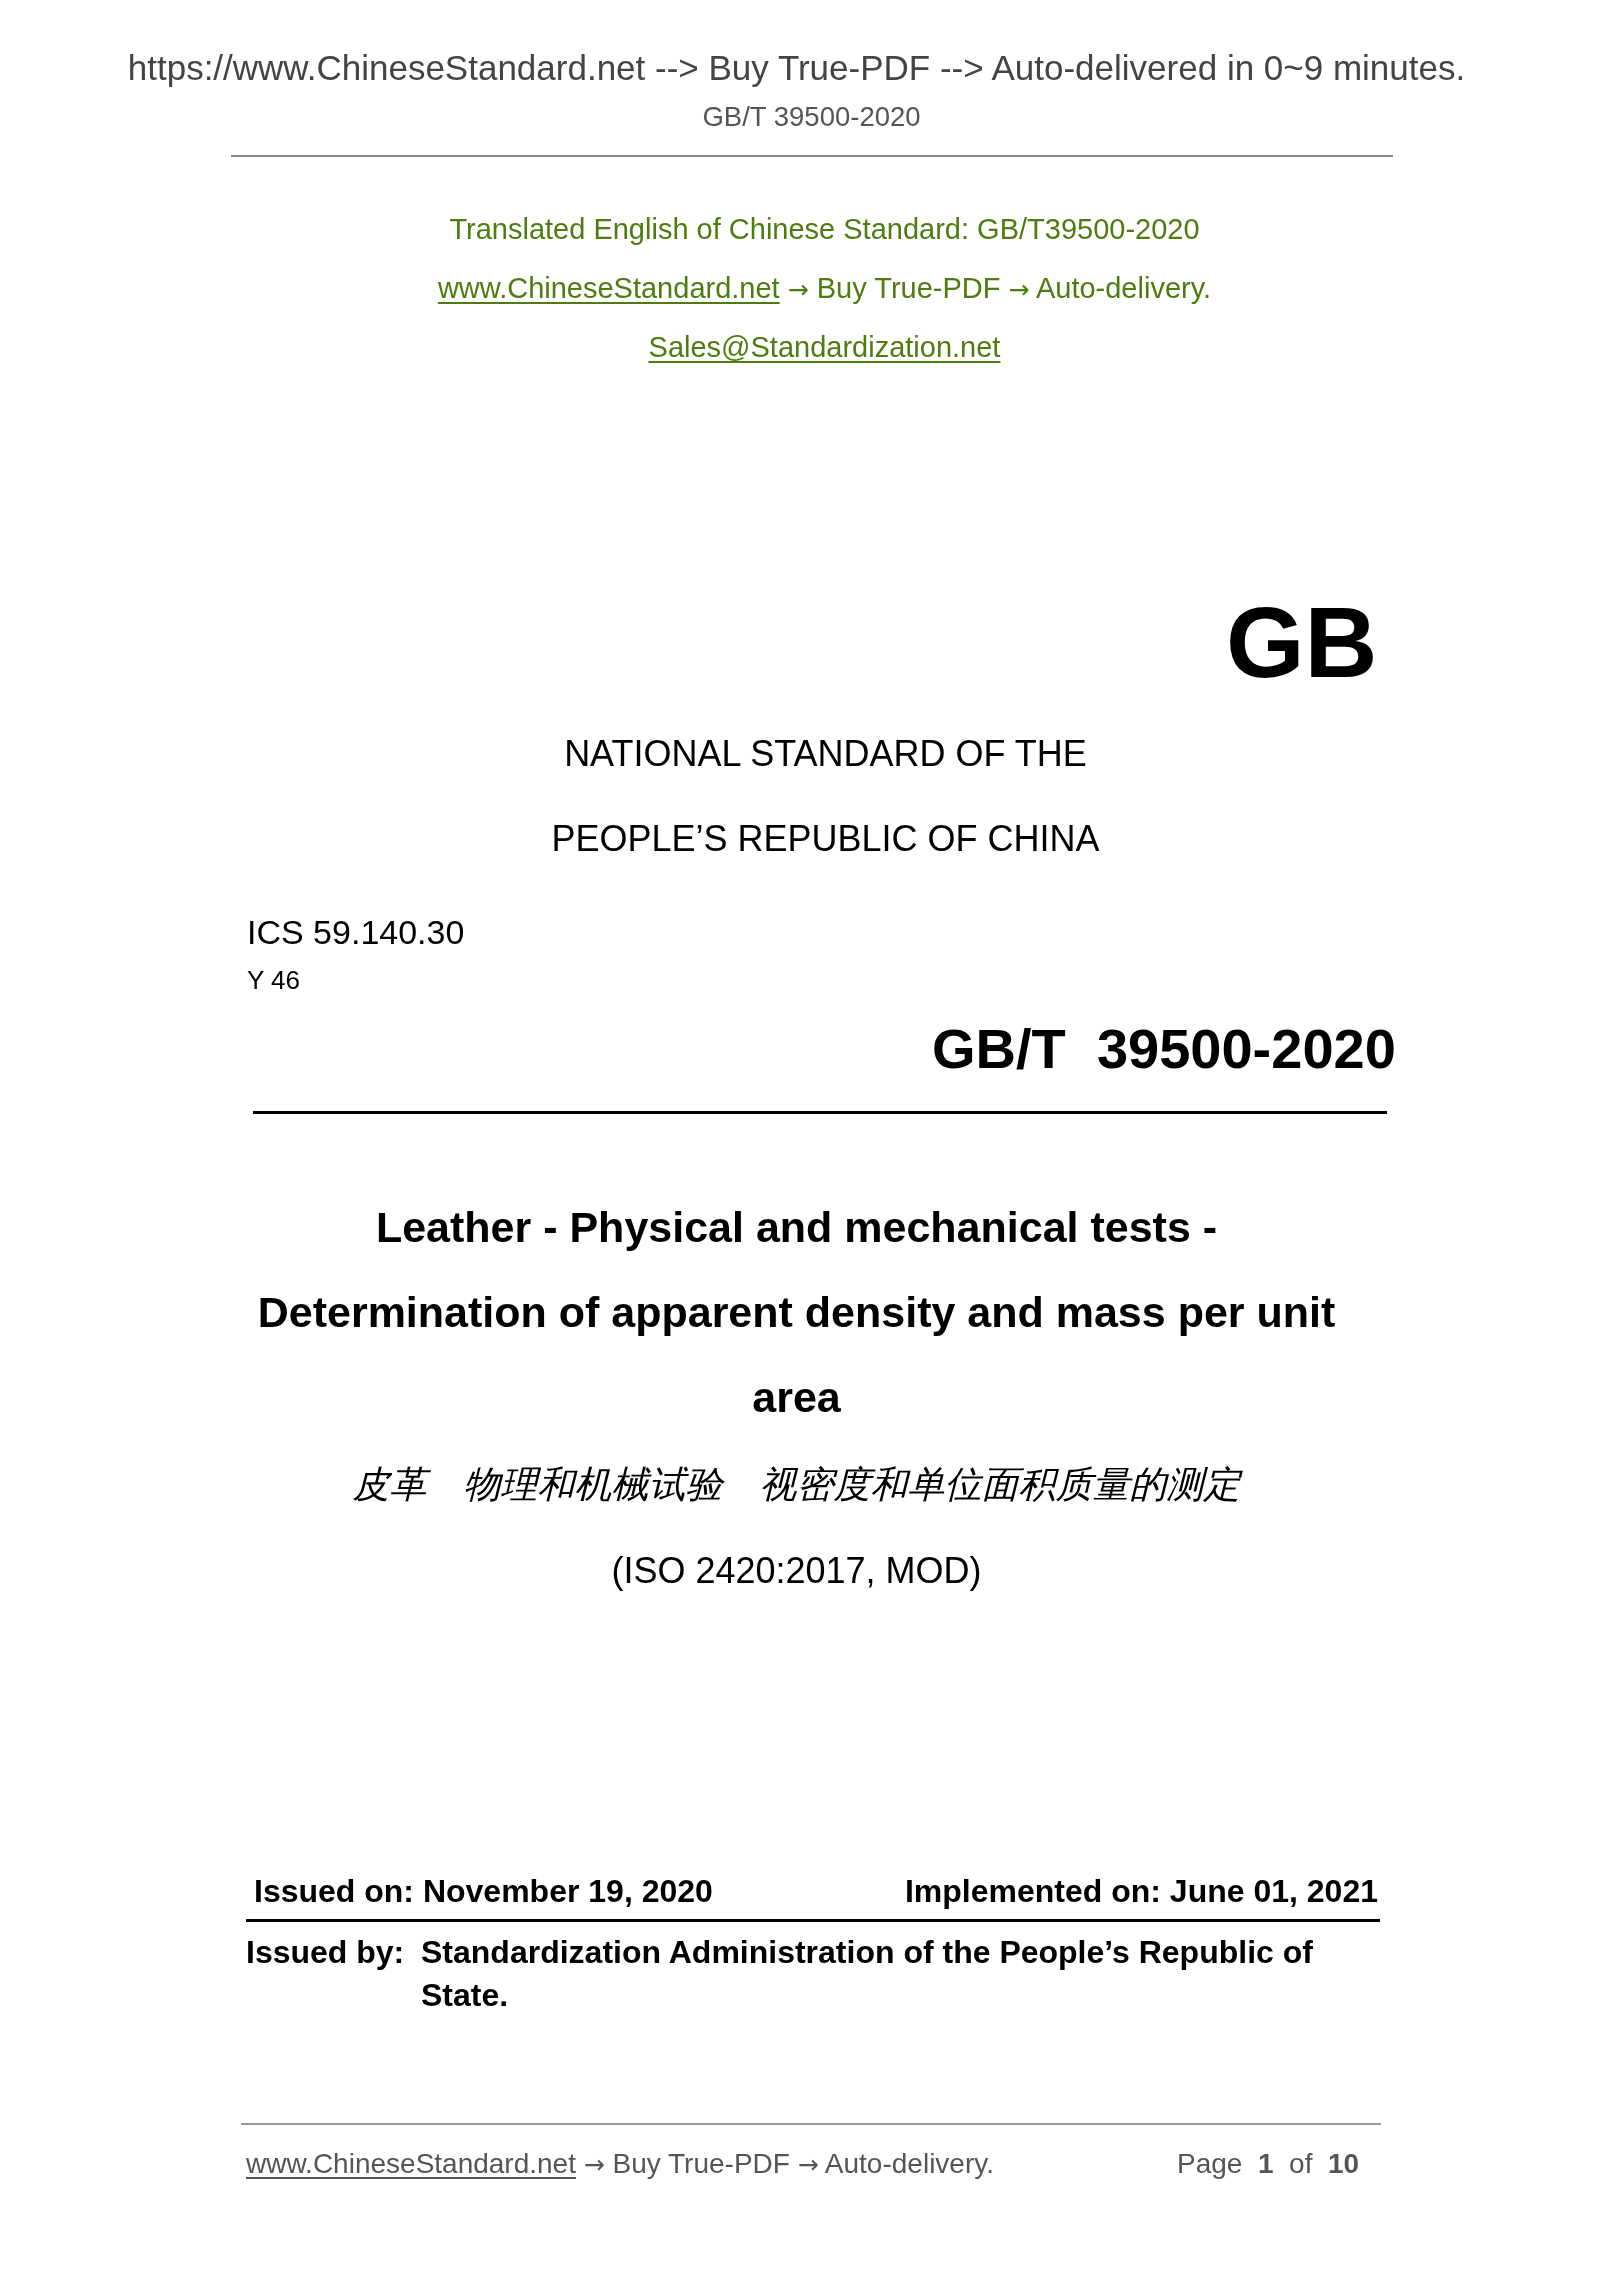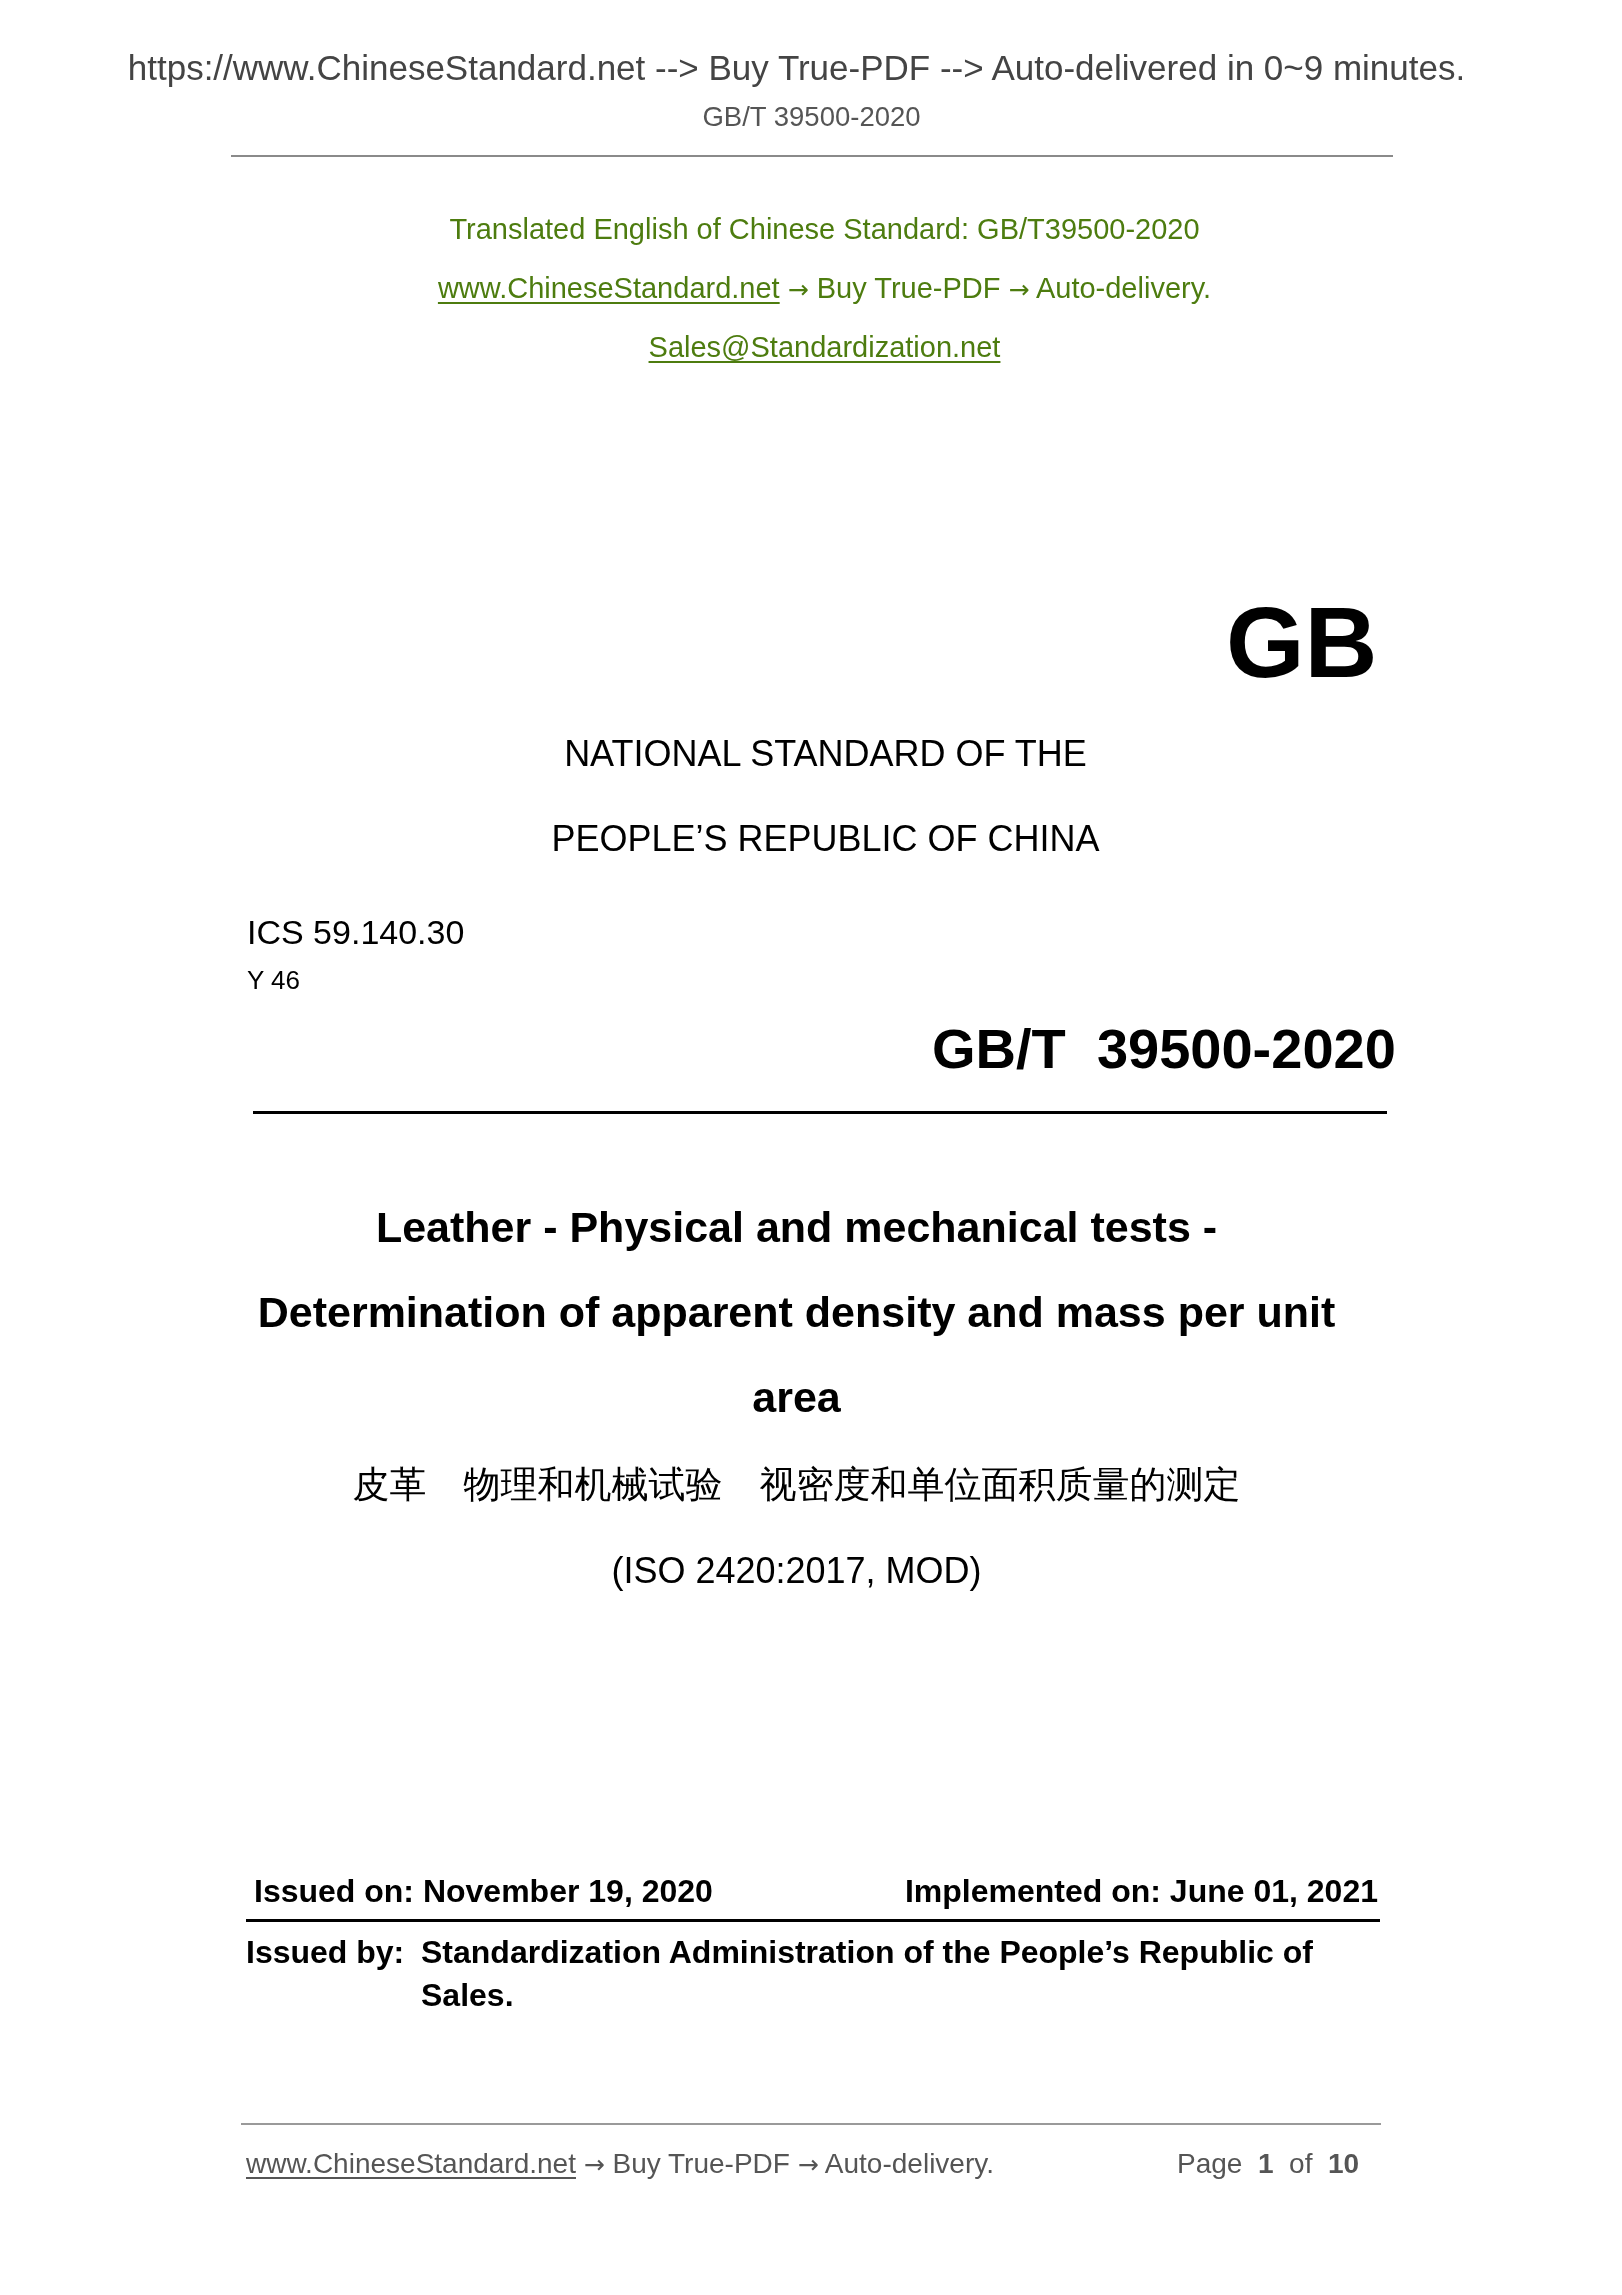--- a/index.html
+++ b/index.html
@@ -20,21 +20,21 @@
     .nat1 { top: 732px; left: 0; width: 1651px; }
     .nat2 { top: 817px; left: 0; width: 1651px; }
     .ics { top: 916px; left: 247px; font-size: 34px; line-height: 32px; }
     .ycode { top: 964px; left: 247px; font-size: 26px; line-height: 32px; }
     .stdno { top: 1014px; left: 932px; font-size: 56px; font-weight: bold; line-height: 70px; white-space: nowrap; }
     .rule-thick { top: 1111px; left: 253px; width: 1134px; height: 3.3px; background: #000; }
     .title { font-size: 43px; font-weight: bold; line-height: 52px; }
     .t1 { top: 1201px; }
     .t2 { top: 1286px; }
     .t3 { top: 1371px; }
-    .cn { top: 1461px; font-size: 37px; line-height: 47px; font-family: "DejaVu Sans", sans-serif; }
+    .cn { top: 1461px; font-size: 37px; line-height: 47px; font-family: "DejaVu Sans", sans-serif; font-style: italic; }
     .iso { top: 1548px; font-size: 36px; line-height: 45px; }
     .dates { top: 1873px; left: 254px; width: 1124px; font-size: 32px; font-weight: bold; line-height: 37px; }
     .dates .right { position: absolute; right: 0; top: 0; }
     .rule-dates { top: 1919px; left: 246px; width: 1134px; height: 3.3px; background: #000; }
     .issuedby { top: 1931px; left: 246px; font-size: 32px; font-weight: bold; line-height: 43px; }
     .issuedby .lab { display: inline-block; width: 175px; vertical-align: top; }
     .issuedby .vals { display: inline-block; vertical-align: top; }
     .rule-foot { top: 2123px; left: 241px; width: 1140px; height: 1.7px; background: #9a9a9a; }
     .foot { top: 2146px; left: 246px; font-size: 28px; color: #555; line-height: 35px; white-space: nowrap; }
     .page { top: 2146px; left: 1177px; font-size: 28px; color: #555; line-height: 35px; white-space: nowrap; }
@@ -72,21 +72,21 @@
 <div class="abs center cn">皮革　物理和机械试验　视密度和单位面积质量的测定</div>
 <div class="abs center iso">(ISO 2420:2017, MOD)</div>
 
 <div class="abs dates">
   <span>Issued on: November 19, 2020</span>
   <span class="right">Implemented on: June 01, 2021</span>
 </div>
 <div class="abs rule-dates"></div>
 
 <div class="abs issuedby">
-  <span class="lab">Issued by:</span><span class="vals"><div>Standardization Administration of the People’s Republic of</div><div>Sales.</div></span>
+  <span class="lab">Issued by:</span><span class="vals"><div>Standardization Administration of the People’s Republic of</div><div>State.</div></span>
 </div>
 
 <div class="abs rule-foot"></div>
 <div class="abs foot">
   <span class="ulink">www.ChineseStandard.net</span><span> </span><span class="arrow">→</span><span> Buy True-PDF </span><span class="arrow">→</span><span> Auto-delivery.</span>
 </div>
 <div class="abs page">
   <span>Page</span>&nbsp;
   <b>1</b>&nbsp;
   <span>of</span>&nbsp;

